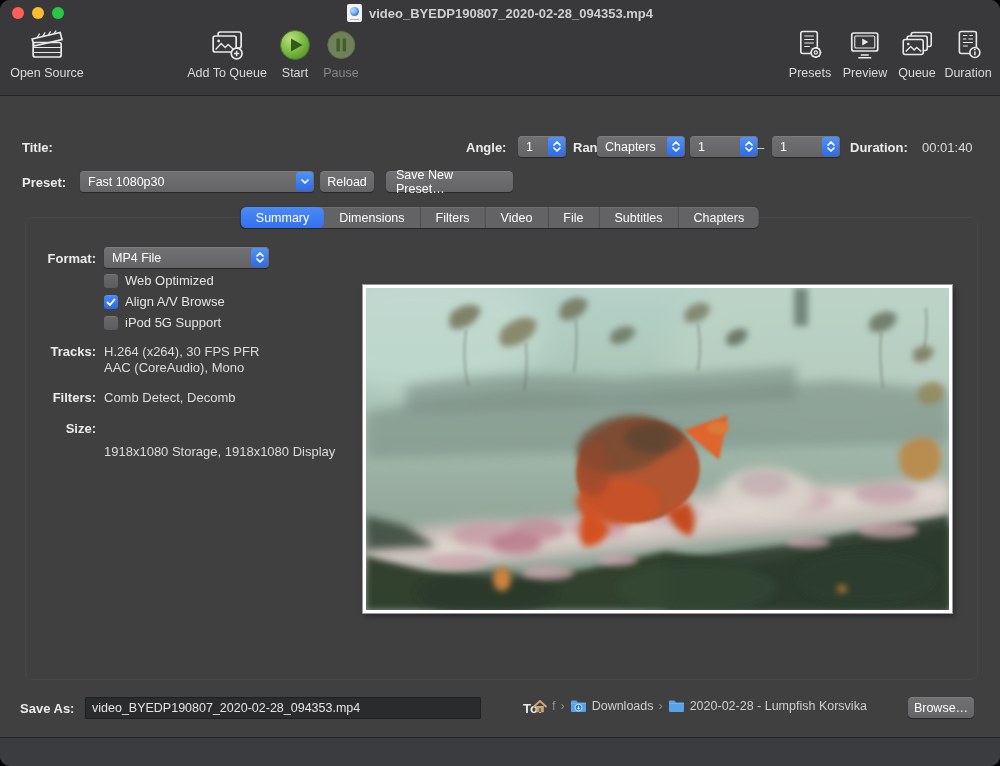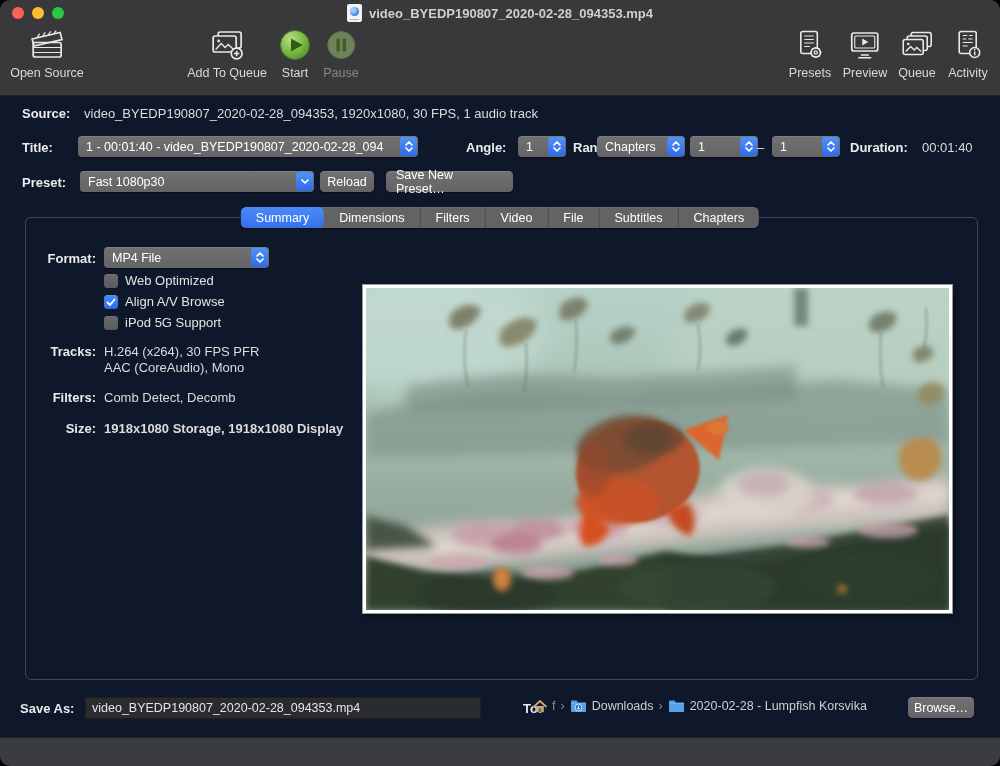--- a/index.html
+++ b/index.html
@@ -1,16 +1,16 @@
 <!DOCTYPE html>
 <html><head>
 <meta charset="utf-8">
 <style>
   html,body{margin:0;padding:0;background:#000;}
-  .window{position:relative;width:1000px;height:766px;background:#0f172a;
+  .window{position:relative;width:1000px;height:766px;background:#404040;
     font-family:"Liberation Sans",sans-serif;font-size:13px;color:#dcdcdd;
     border-radius:10px;overflow:hidden;}
   
   .top-chrome{position:absolute;top:0;left:0;width:100%;height:95px;background:#39393b;
     border-bottom:1px solid #242426;}
   .titlebar{position:absolute;top:0;left:0;width:100%;height:26px;}
   .traffic{position:absolute;top:7px;left:12px;display:flex;gap:8px;}
   .traffic span{width:12px;height:12px;border-radius:50%;display:block;}
   .tl-red{background:#ff5f57;} .tl-yellow{background:#febc2e;} .tl-green{background:#28c840;}
   .title-center{position:absolute;top:0;left:0;width:100%;height:26px;display:flex;
@@ -183,39 +183,26 @@
     <div class="tb-item" style="left:968px;">
       <span class="tb-icon">
         <svg class="icon-svg" width="30" height="32" viewBox="0 0 30 32" fill="none" stroke="#e9e9ea" stroke-width="1.6">
           <rect x="6" y="2.5" width="17" height="22" rx="2"></rect>
           <path d="M9.5 6.5 H14 M16 6.5 H19.5 M9.5 10 H13 M15 10 H19.5 M9.5 13.5 H19.5 M9.5 17 H14.5" stroke-width="1.2"></path>
           <circle cx="21.5" cy="23.5" r="5" fill="#39393b"></circle>
           <path d="M21.5 22.5 V26.3" stroke-width="1.5"></path>
           <circle cx="21.5" cy="20.6" r="0.9" fill="#e9e9ea" stroke="none"></circle>
         </svg>
       </span>
-      <span class="tb-label">Activity</span>
-    </div>
-  </div>
-
-  <div class="row" style="left:22px;top:106px;">
-    <span class="lbl">Source:</span>
-    <span class="val" style="margin-left:10px;">video_BYEDP190807_2020-02-28_094353, 1920x1080, 30 FPS, 1 audio track</span>
-  </div>
+      <span class="tb-label">Duration</span>
+    </div>
+  </div>
+
 
   <span class="lbl row" style="left:22px;top:140px;">Title:</span>
-  <div class="select" style="left:78px;top:136px;width:332px;">
-    <span class="sel-text">1 - 00:01:40 - video_BYEDP190807_2020-02-28_094</span>
-    <span class="stepper">
-      <svg width="10" height="13" viewBox="0 0 10 13" fill="none" stroke="#fff" stroke-width="1.7" stroke-linecap="round" stroke-linejoin="round">
-        <path d="M2 5 L5 2 L8 5"></path>
-          <path d="M2 8 L5 11 L8 8"></path>
-      </svg>
-    </span>
-  </div>
 
   <span class="lbl row" style="left:466px;top:140px;">Angle:</span>
   <div class="select" style="left:518px;top:136px;width:40px;">
     <span class="sel-text">1</span>
     <span class="stepper">
       <svg width="10" height="13" viewBox="0 0 10 13" fill="none" stroke="#fff" stroke-width="1.7" stroke-linecap="round" stroke-linejoin="round">
         <path d="M2 5 L5 2 L8 5"></path>
           <path d="M2 8 L5 11 L8 8"></path>
       </svg>
     </span>
@@ -321,21 +308,21 @@
   </div>
 
   <span class="lbl row" style="left:20px;top:344px;width:76px;text-align:right;">Tracks:</span>
   <span class="row val" style="left:104px;top:344px;">H.264 (x264), 30 FPS PFR</span>
   <span class="row val" style="left:104px;top:360px;">AAC (CoreAudio), Mono</span>
 
   <span class="lbl row" style="left:20px;top:390px;width:76px;text-align:right;">Filters:</span>
   <span class="row val" style="left:104px;top:390px;">Comb Detect, Decomb</span>
 
   <span class="lbl row" style="left:20px;top:421px;width:76px;text-align:right;">Size:</span>
-  <span class="row val" style="left:104px;top:421px;font-weight:bold;">1918x1080 Storage, 1918x1080 Display</span>
+  <span class="row val" style="left:104px;top:444px;">1918x1080 Storage, 1918x1080 Display</span>
 
   <div class="preview-frame" title="Underwater video frame: orange fish resting on an algae-covered ledge">
     <svg viewBox="0 0 583 322" preserveAspectRatio="none">
       <defs>
         <linearGradient id="water" x1="0" y1="0" x2="0" y2="1">
           <stop offset="0" stop-color="#b6d3c9"></stop>
           <stop offset="0.35" stop-color="#a9c2b5"></stop>
           <stop offset="0.65" stop-color="#93a89a"></stop>
           <stop offset="1" stop-color="#7e9386"></stop>
         </linearGradient>

